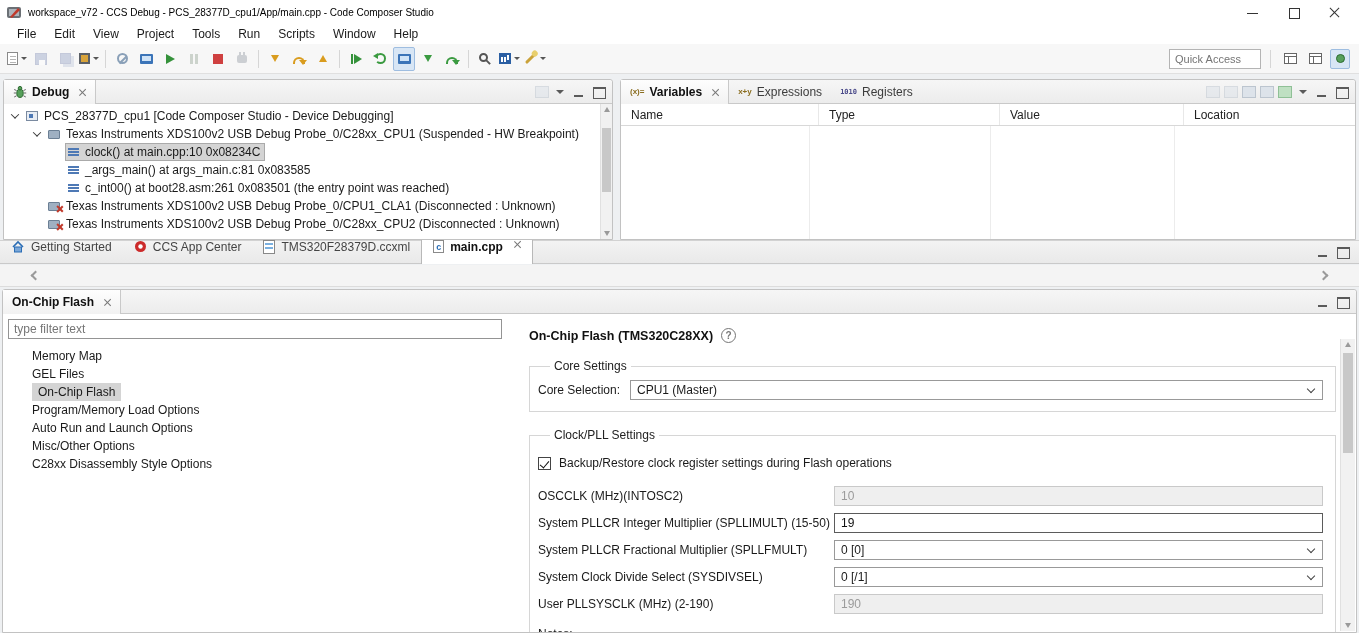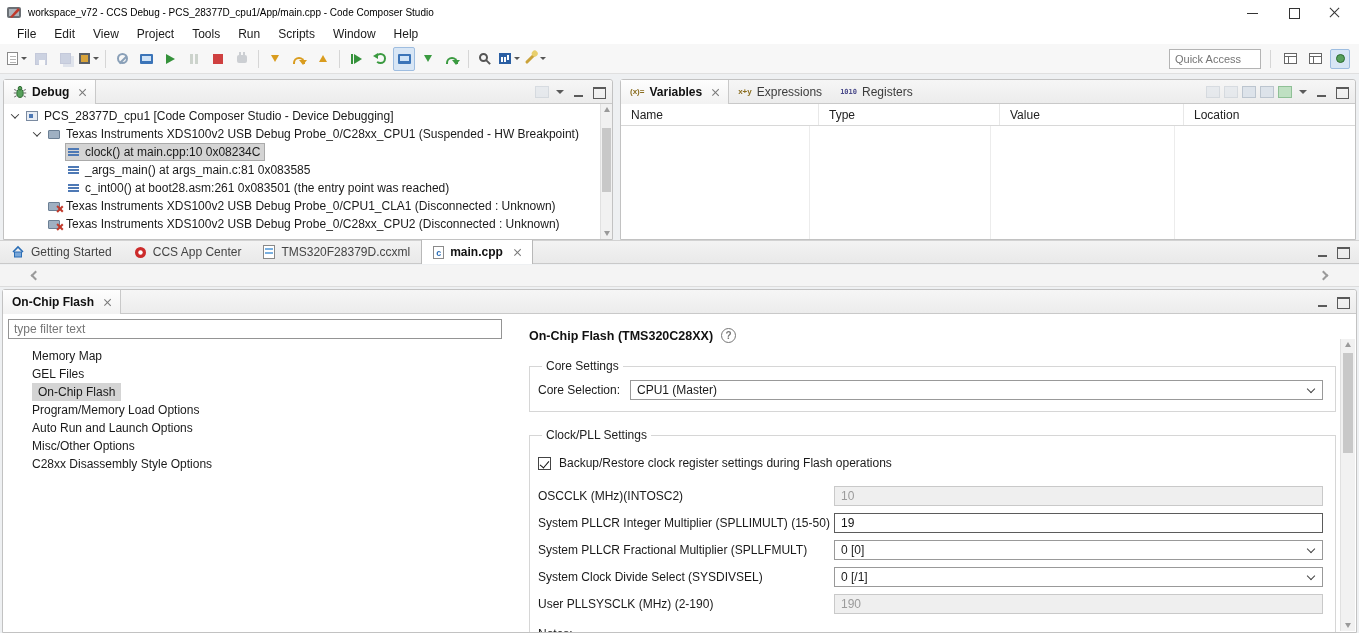--- a/index.html
+++ b/index.html
@@ -120,21 +120,21 @@
   .vars-cols{height:22px;display:flex;background:#fff;border-bottom:1px solid #d8d8d8}
   .vcol{padding:4px 10px;border-right:1px solid #e8e8e8;color:#222}
   .vcol:last-child{border-right:none}
   .vars-body{position:relative;height:113px;background:#fff}
   .vline{position:absolute;top:0;bottom:0;width:1px;background:#ececec}
   .txt-ic{font-size:8px;font-weight:bold;color:#8a6d1f;letter-spacing:0}
   .reg-ic{font-size:7px;color:#4a4a8a;font-family:"DejaVu Sans Mono",monospace;font-weight:bold}
 
   
   .editor-bar{position:absolute;left:0;top:240px;width:100%;height:24px;background:linear-gradient(#f3f3f3,#e9e9e9);border-top:1px solid #d2d2d2;border-bottom:1px solid #c9c9c9;display:flex;align-items:center}
-  .etab{height:24px;display:flex;align-items:center;gap:6px;padding:0 11px;color:#444;white-space:nowrap}
+  .etab{height:24px;display:flex;gap:6px;padding:0 11px;color:#444;white-space:nowrap}
   .etab.selected{background:#fff;border-left:1px solid #b8b8b8;border-right:1px solid #b8b8b8;font-weight:bold;color:#111}
   .et-right{margin-left:auto;display:flex;align-items:center;gap:4px;padding-right:8px}
   .fic{position:relative;width:11px;height:13px;background:#fff;border:1px solid #8a8a8a;flex:0 0 auto}
   .fic .letter{position:absolute;left:2px;top:0;font-size:9px;font-weight:bold;color:#2a6db5;line-height:12px}
   .editor-under{position:absolute;left:0;top:265px;width:100%;height:22px;background:#f4f4f4;border-bottom:1px solid #dcdcdc;display:flex;align-items:center;justify-content:space-between;padding:0 32px}
   .chl{width:7px;height:7px;border-left:2px solid #9a9a9a;border-bottom:2px solid #9a9a9a;transform:rotate(45deg)}
   .chr{width:7px;height:7px;border-right:2px solid #9a9a9a;border-top:2px solid #9a9a9a;transform:rotate(45deg)}
 
   
   .flash-panel{left:2px;top:289px;width:1355px;height:344px}
@@ -142,21 +142,21 @@
   .filter-input{position:absolute;left:5px;top:5px;width:494px;height:20px;border:1px solid #949494;padding:0 5px;font:12px "Liberation Sans",sans-serif;color:#222;background:#fff}
   .nav{position:absolute;left:5px;top:33px;width:500px}
   .nitem{height:18px;line-height:18px;padding:0 8px 0 24px;white-space:nowrap}
   .nitem.selected{background:#d4d4d4;display:inline-block;margin-left:24px;padding:0 6px;height:18px}
   .flash-content{position:absolute;left:514px;top:0;right:18px;bottom:0;padding:14px 2px 0 12px;overflow:hidden}
   .fc-title-row{display:flex;align-items:center;gap:8px;margin-bottom:16px}
   .fc-title{font-weight:bold;font-size:12.5px;color:#111}
   .help{width:15px;height:15px;border:1.5px solid #767676;border-radius:50%;display:flex;align-items:center;justify-content:center;font-size:10px;color:#767676;font-weight:bold;flex:0 0 auto}
   fieldset{border:1px solid #d6d6d6;padding:6px 12px 10px 8px;margin-top:2px}
   fieldset.fs2{margin-top:16px;border-bottom:none;padding-bottom:60px}
-  legend{padding:0 4px;color:#222;margin-left:4px}
+  legend{padding:0 4px;color:#222;margin-left:12px}
   .row-inline{display:flex;align-items:center;height:22px}
   .core-label{flex:0 0 92px;white-space:nowrap}
   .combo{flex:1;height:20px;border:1px solid #999;background:#fff;position:relative;display:flex;align-items:center;padding:0 24px 0 6px}
   .combo .cchev{position:absolute;right:8px;top:5px;width:6px;height:6px;border-right:1.5px solid #444;border-bottom:1.5px solid #444;transform:rotate(45deg)}
   .cbrow{display:flex;align-items:center;height:22px;margin:4px 0 8px}
   .cbox{width:13px;height:13px;border:1px solid #444;margin-right:8px;position:relative;background:#fff;flex:0 0 auto}
   .cbox::after{content:"";position:absolute;left:3px;top:1px;width:4px;height:8px;border-right:1.6px solid #111;border-bottom:1.6px solid #111;transform:rotate(40deg)}
   .frow{display:flex;align-items:center;height:27px}
   .flabel{flex:0 0 296px;white-space:nowrap}
   .fctrl{flex:1;display:flex}

